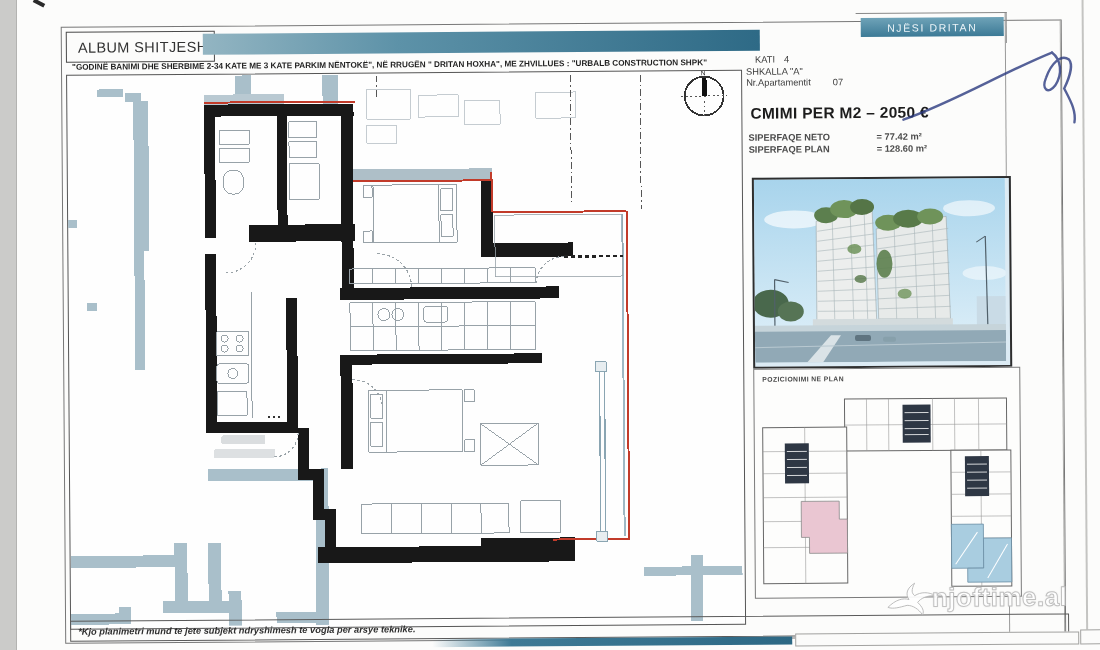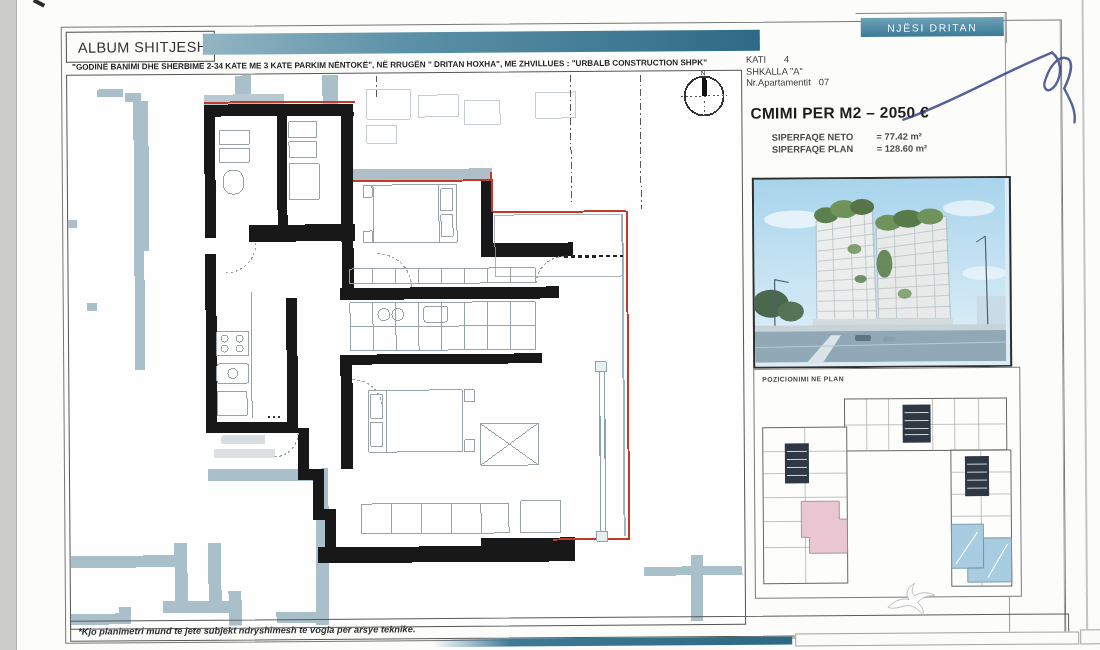--- a/index.html
+++ b/index.html
@@ -28,25 +28,25 @@
     white-space:nowrap;transform:scaleX(.985);transform-origin:left;}
   
   #unit-banner-box{left:858px;top:19px;width:150px;height:30px;border-top:1px solid #888;border-right:1px solid #888;}
   #unit-banner{left:863px;top:24px;width:143px;height:19px;
     background:linear-gradient(180deg,#6fa3b8,#3c7a96);
     display:flex;align-items:center;justify-content:center;
     color:#edf5f9;font-size:10.5px;letter-spacing:1.6px;}
   #right-edge-line{left:1007px;top:20px;width:0;height:620px;border-left:1px solid #999;}
   #far-line1{left:1062px;top:27px;width:0;height:615px;border-left:1px solid #a9a9a7;}
   #far-line2{left:1084px;top:0;width:2px;height:650px;background:#c4c4c2;}
-  #unit-info{left:748px;top:60px;font-size:9.3px;color:#3a3a3a;line-height:11.5px;}
+  #unit-info{left:748px;top:60px;font-size:9.3px;color:#3a3a3a;line-height:11.5px;text-align:center;}
   #unit-info .row{display:flex;}
   #price-line{left:752px;top:110px;font-size:15.5px;font-weight:bold;color:#1c1c1c;letter-spacing:.3px;}
   .area-row{left:750px;font-size:9.3px;font-weight:bold;color:#4c4c4c;display:flex;width:215px;}
-  .area-row .lbl{width:128px;text-align:center;}
+  .area-row .lbl{width:128px;}
   #render-box{left:753px;top:183px;width:255px;height:187px;border:2px solid #2e2e2e;background:#dcebf4;}
   #pozplan-box{left:753px;top:374px;width:265px;height:228px;border:1px solid #7a7a7a;background:#fdfdfc;}
   #pozplan-label{left:762px;top:381px;font-size:6.8px;font-weight:bold;color:#4a4a4a;letter-spacing:.4px;}
   
   #plan-box{left:68px;top:75px;width:674px;height:553px;border:1px solid #555;background:#fefefe;}
   
   #footnote-box{left:68px;top:621px;width:990px;height:19px;border:1px solid #5a5a5a;
     display:flex;align-items:center;padding-left:7px;
     font-size:9.3px;font-weight:bold;font-style:italic;color:#2e2e2e;}
   
@@ -89,21 +89,21 @@
 
   <div class="abs" id="unit-info">
     <div class="row">
       <span style="width:38px;">KATI</span>
       <span>4</span>
     </div>
     <div class="row">
       <span>SHKALLA "A"</span>
     </div>
     <div class="row">
-      <span style="margin-right:8px;">Nr.Apartamentit</span>
+      <span style="margin-right:22px;">Nr.Apartamentit</span>
       <span>07</span>
     </div>
   </div>
 
   <div class="abs" id="price-line">CMIMI PER M2 – 2050 €</div>
 
   <div class="abs area-row" style="top:138px;">
     <span class="lbl">SIPERFAQE NETO</span>
     <span>= 77.42 m²</span>
   </div>
@@ -421,15 +421,16 @@
   </div>
 
   <div class="abs" id="bottom-bar"></div>
   <div class="abs" id="bottom-cell1"></div>
   <div class="abs" id="bottom-cell2"></div>
 
   <div class="abs" id="watermark">
     <svg width="50" height="40" viewBox="0 0 52 40" style="margin-right:-4px;">
       <path d="M2,30 C10,22 18,20 24,22 C20,16 22,10 30,5 C26,12 27,16 30,18 C36,14 45,14 51,18 C42,18 36,21 33,25 C38,30 40,34 38,38 C34,32 28,28 22,28 C14,30 8,32 2,30 Z" fill="#ffffff" stroke="#b5b5b5" stroke-width="1"></path>
     </svg>
+    <span class="wm-text">njoftime.al</span>
   </div>
 
 </div>
 
 </body></html>

